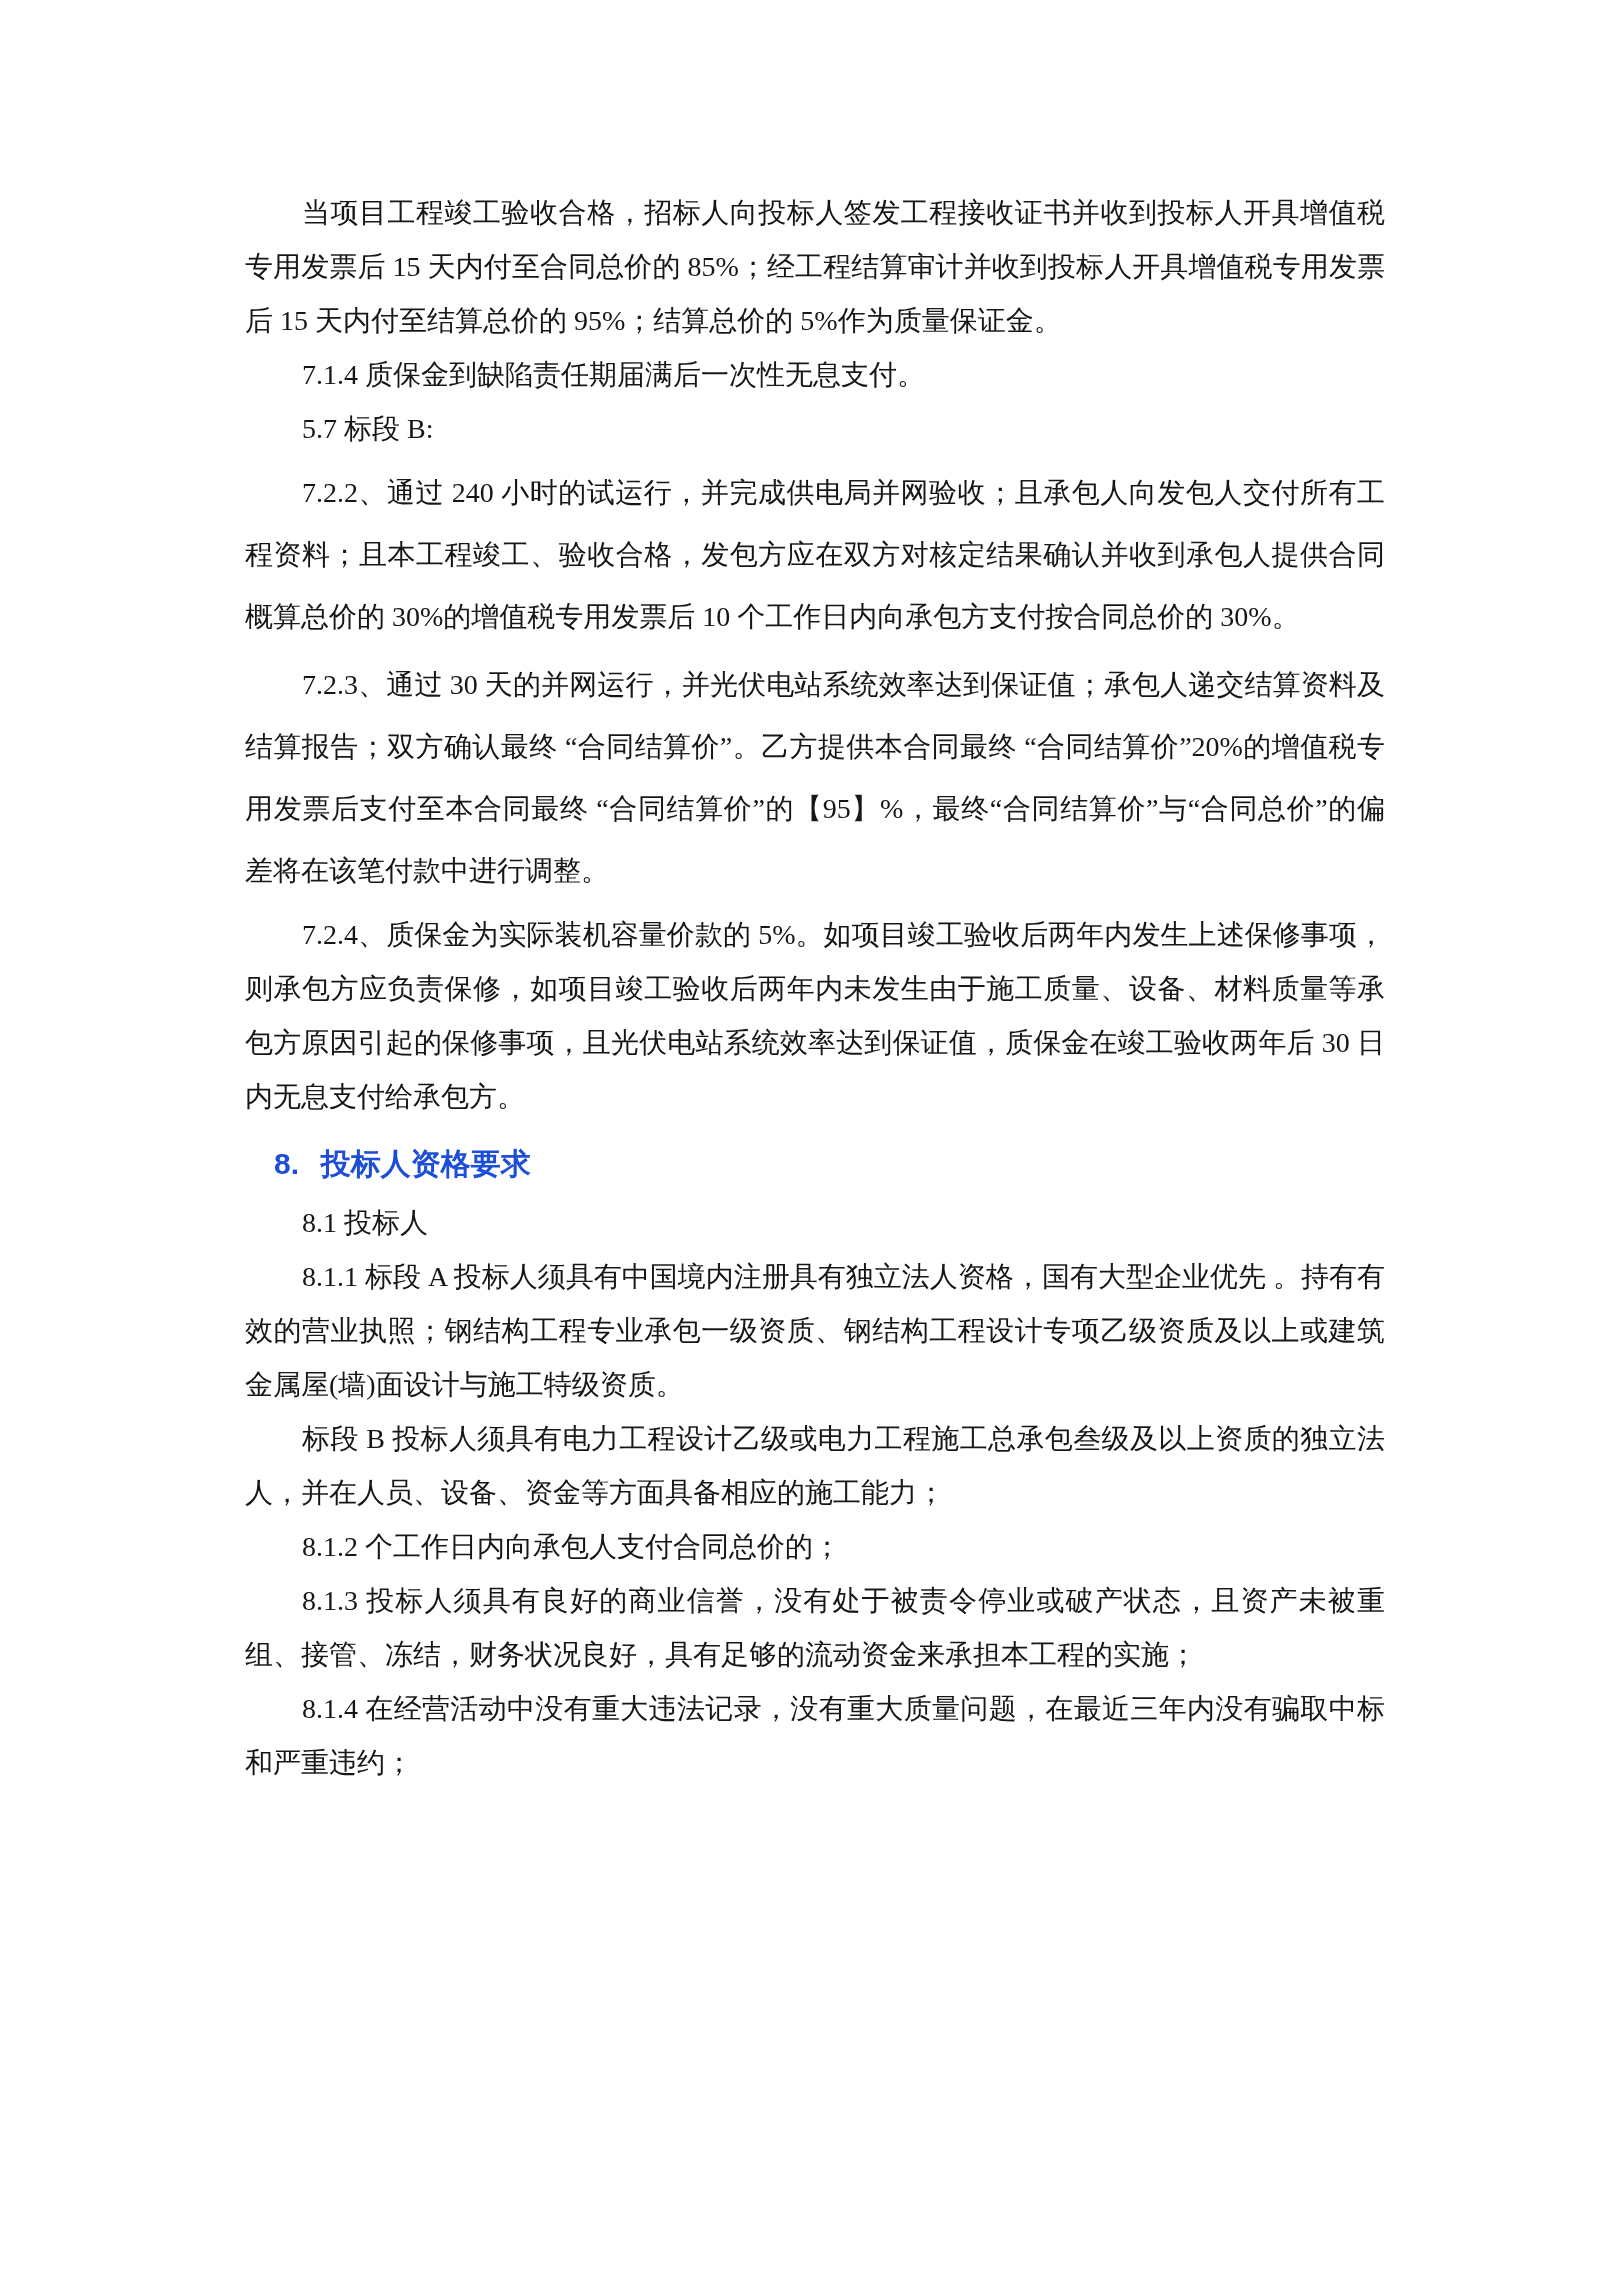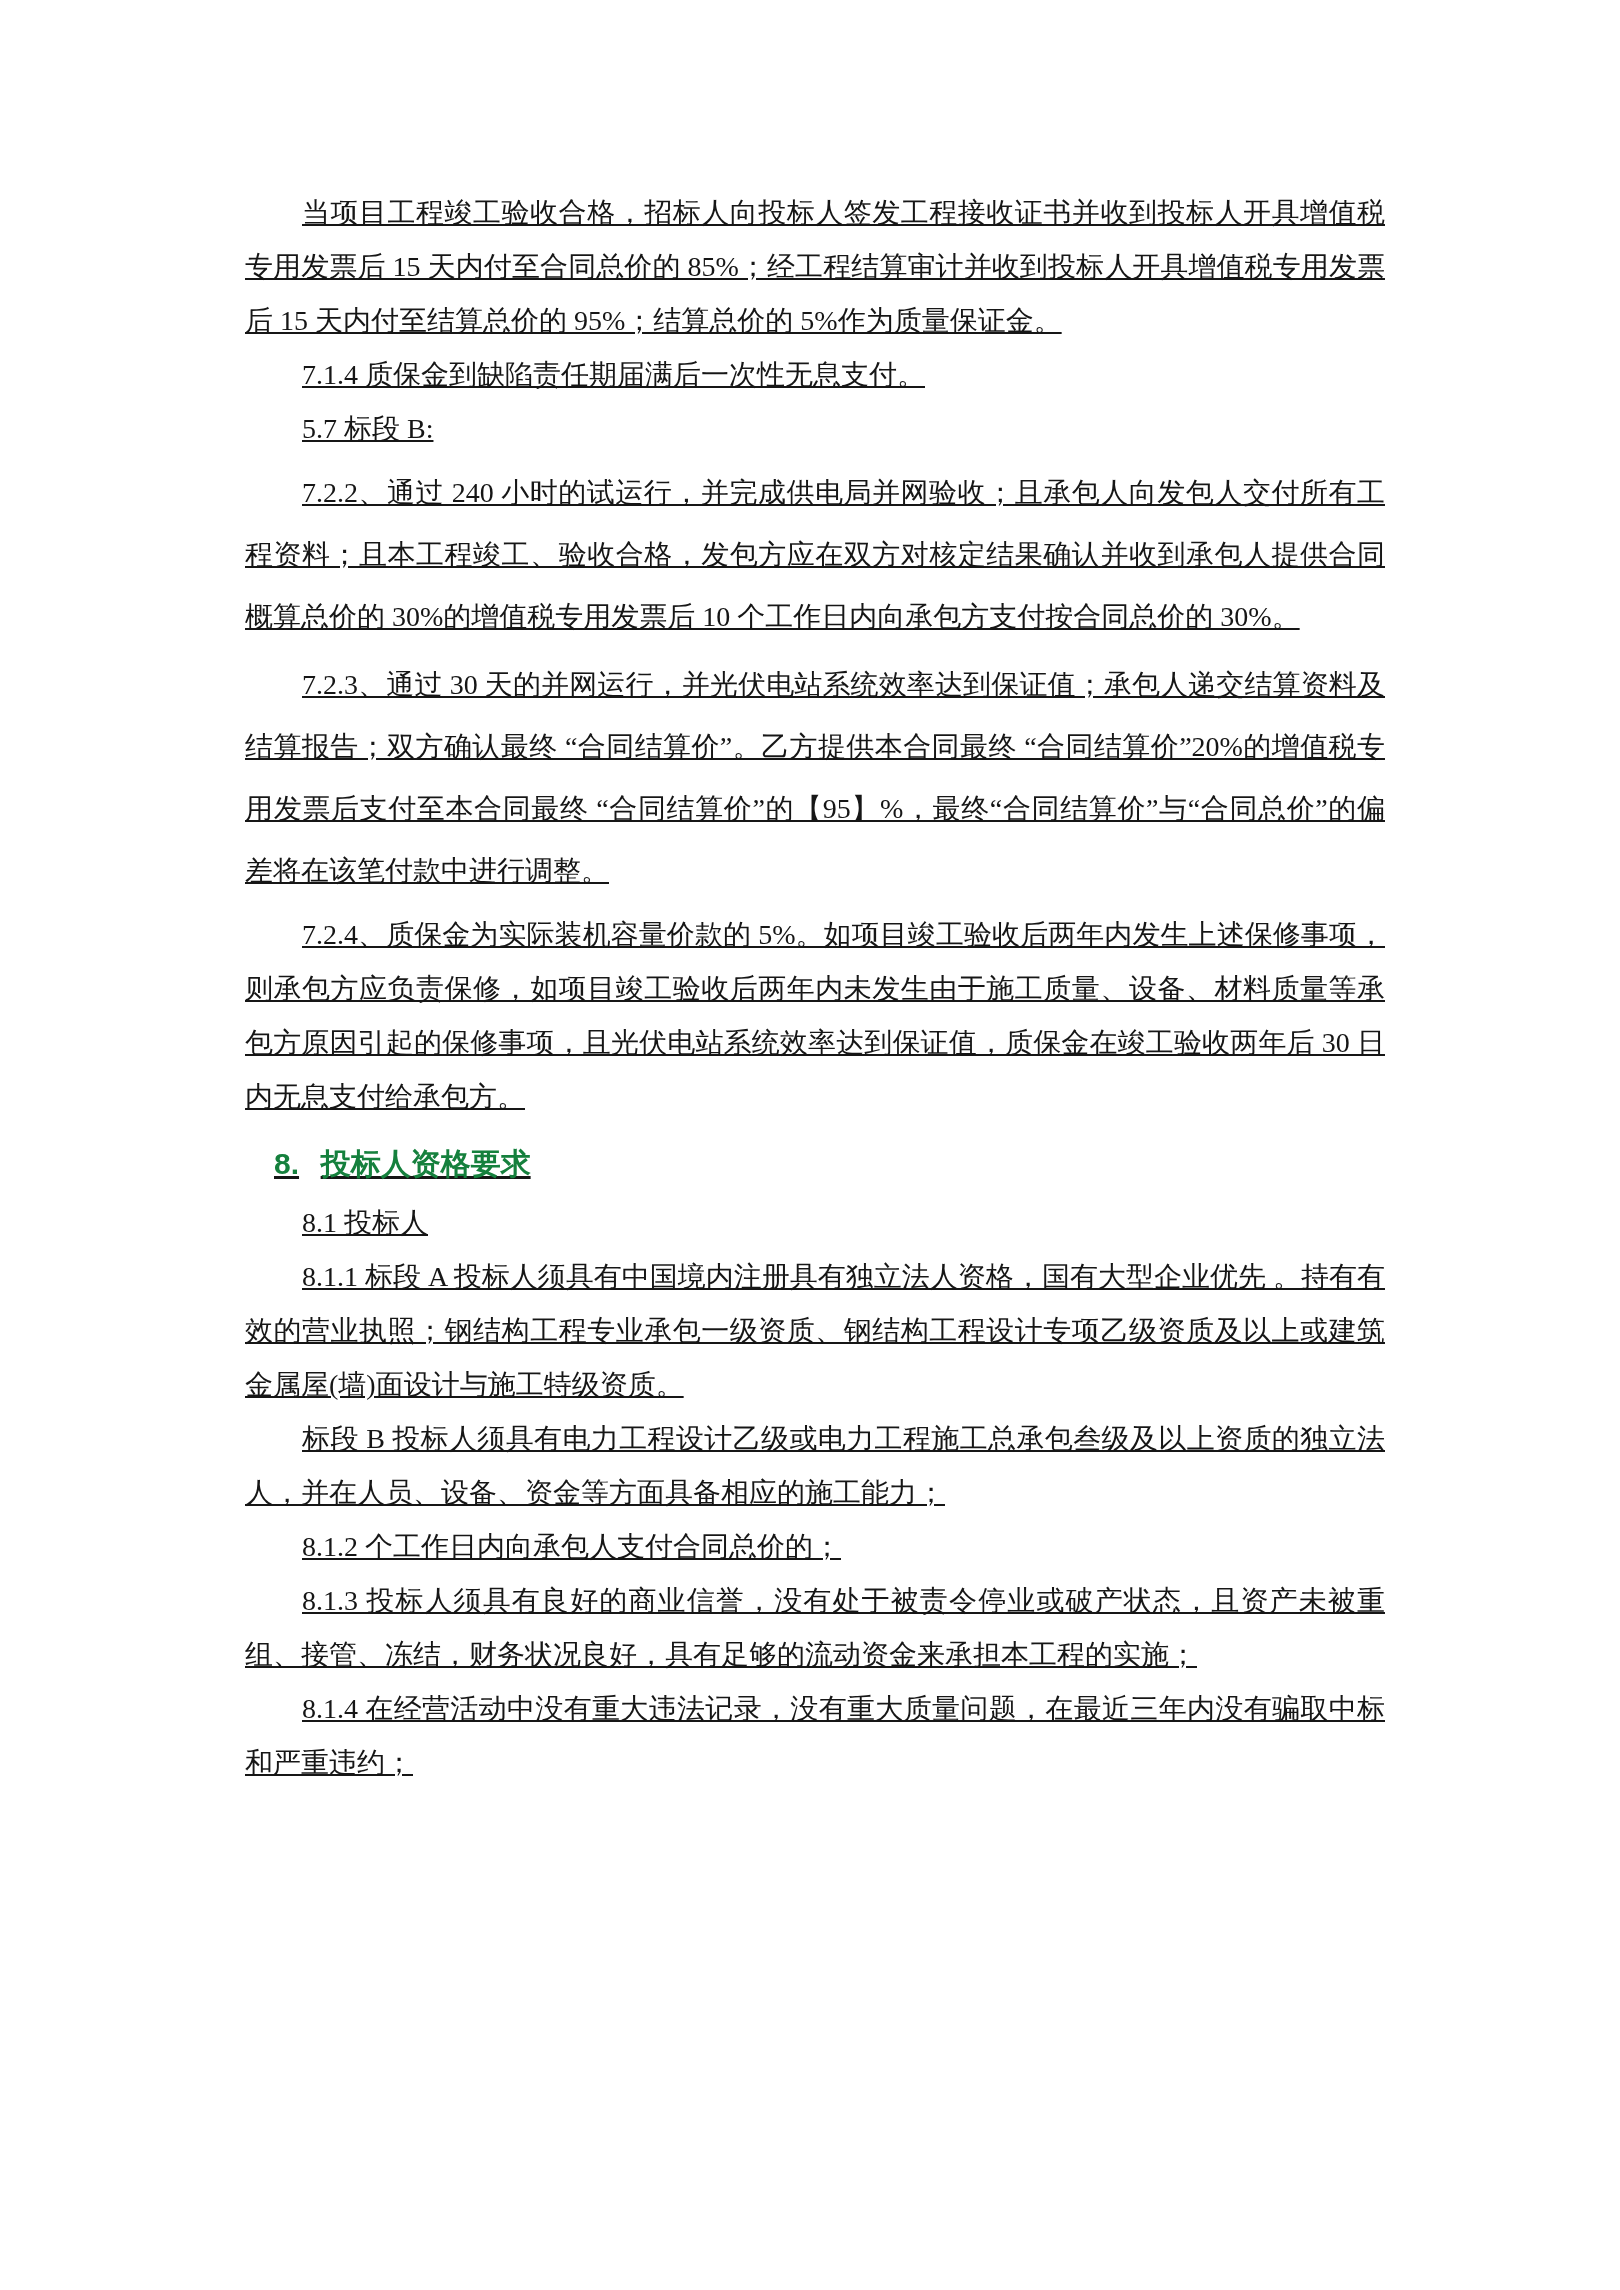--- a/index.html
+++ b/index.html
@@ -11,42 +11,41 @@
   .page {
     position: relative;
     width: 1620px;
     height: 2214px;
     box-sizing: border-box;
     background: #ffffff;
     padding: 186px 235px 0 245px;
     color: #161616;
     font-family: "Liberation Serif", "DejaVu Serif", serif;
     overflow: hidden;
-    text-decoration: underline;
   }
   .para {
     margin: 0;
     font-size: 28px;
     line-height: 54px;
     text-indent: 57px;
     text-align: justify;
     text-justify: inter-ideograph;
     word-break: break-all;
   }
   .para.wide {
     line-height: 62px;
     margin: 5.9px 0;
   }
   .heading {
     margin: 9.8px 0 2px 0;
     font-family: "Liberation Sans", "DejaVu Sans", sans-serif;
     font-weight: bold;
     font-size: 30px;
     line-height: 61px;
-    color: #15803d;
+    color: #1d4ed8;
     padding-left: 29px;
   }
   .heading .h-label {
     margin-left: 21.6px;
   }
 </style>
 </head>
 <body>
 
 <div class="page">

